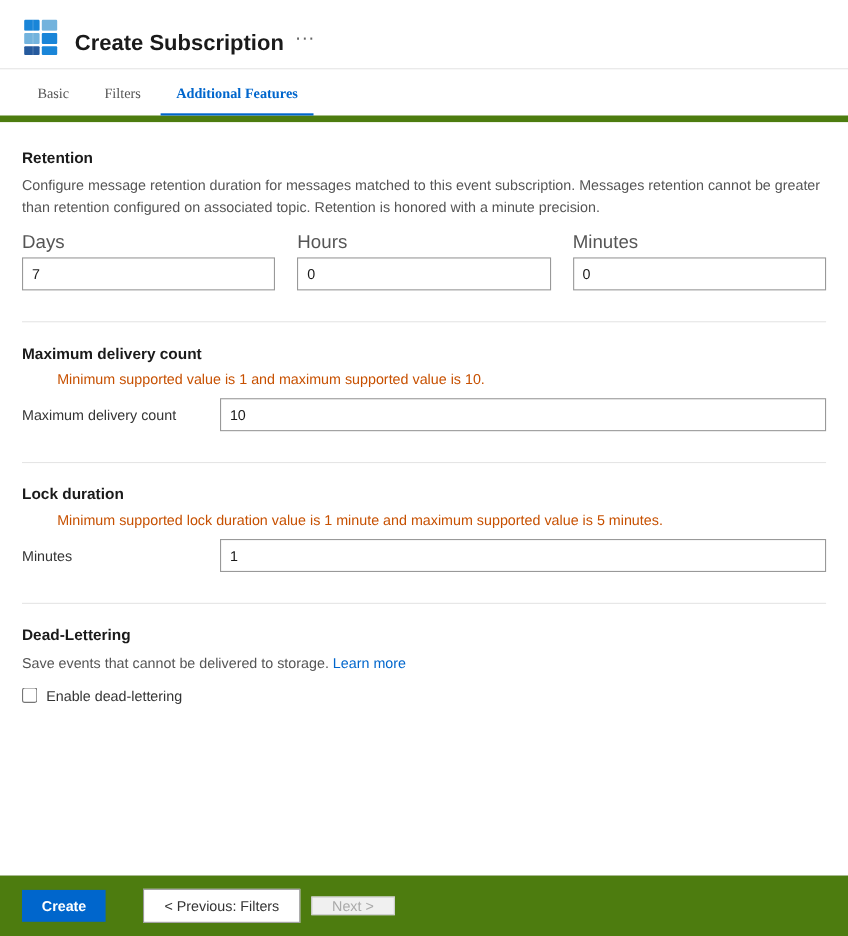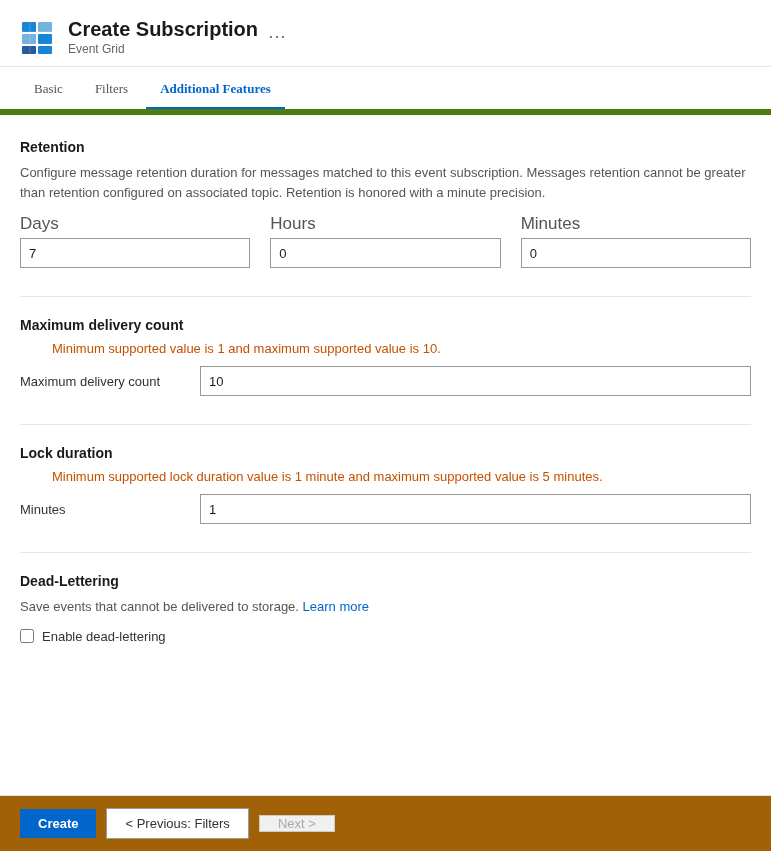--- a/index.html
+++ b/index.html
@@ -163,21 +163,21 @@
       font-size: 13px;
       color: #333;
     }
 
     
     .footer {
       position: fixed;
       bottom: 0;
       width: 771px;
       border-top: 1px solid #e5e5e5;
-      background: #a16207;
+      background: #4d7c0f;
       padding: 12px 20px;
       display: flex;
       align-items: center;
       gap: 10px;
     }
     .btn-create {
       background: #0066cc;
       color: #fff;
       border: none;
       padding: 7px 18px;
@@ -185,20 +185,21 @@
       cursor: pointer;
       font-weight: 600;
     }
     .btn-secondary {
       background: #fff;
       color: #333;
       border: 1px solid #999;
       padding: 7px 18px;
       font-size: 13px;
       cursor: pointer;
+      margin-left: 24px;
     }
     .btn-disabled {
       background: #f0f0f0;
       color: #aaa;
       border: 1px solid #ccc;
       padding: 0 18px;
       font-size: 13px;
       cursor: not-allowed;
     }
 
@@ -222,21 +223,20 @@
       <rect x="18" y="14" width="14" height="10" rx="1" fill="#0078d4" opacity="0.9"></rect>
       <rect x="2" y="26" width="14" height="8" rx="1" fill="#003d8c" opacity="0.85"></rect>
       <rect x="18" y="26" width="14" height="8" rx="1" fill="#0078d4" opacity="0.9"></rect>
 
       <line x1="10" y1="2" x2="10" y2="36" stroke="white" stroke-width="0.5" opacity="0.4"></line>
       <line x1="2" y1="12" x2="36" y2="12" stroke="white" stroke-width="0.5" opacity="0.4"></line>
     </svg>
   </div>
   <div class="header-title-group">
     <span class="header-title">Create Subscription</span>
-    <span class="header-subtitle">Event Grid</span>
   </div>
   <span class="header-dots">···</span>
 </div>
 
 <div class="tabs">
   <div class="tab">Basic</div>
   <div class="tab">Filters</div>
   <div class="tab active">Additional Features</div>
 </div>
 

